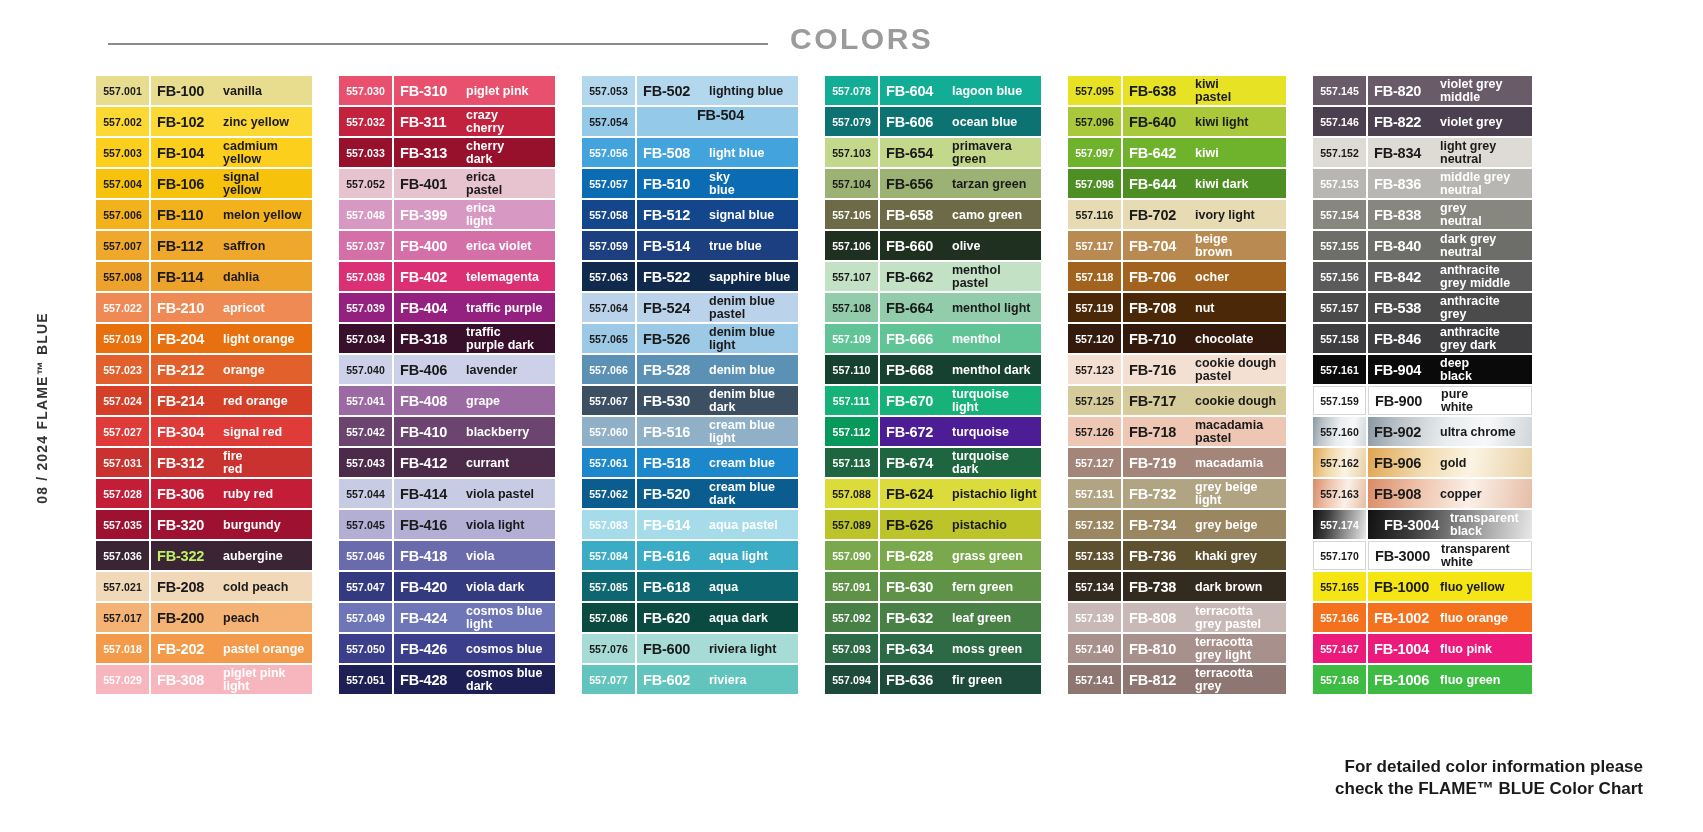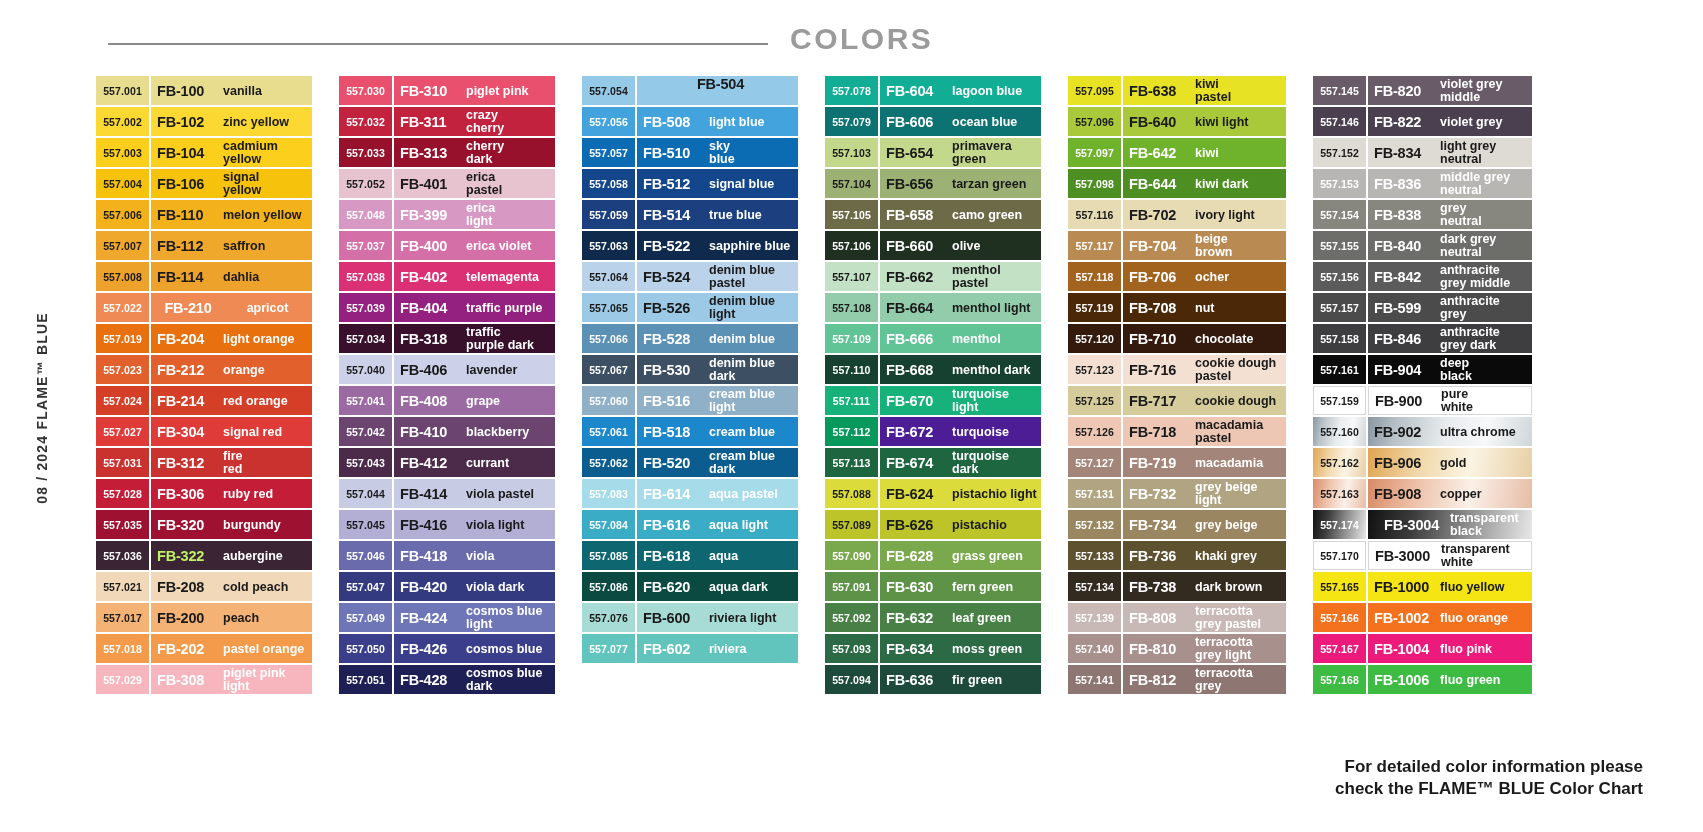--- a/index.html
+++ b/index.html
@@ -175,21 +175,21 @@
           <div class="sw-code" style="background: rgb(237, 162, 44); color: rgb(26, 26, 26);">557.008</div>
           <div class="sw-gap"></div>
           <div class="sw-body" style="background: rgb(237, 162, 44);">
             <div class="sw-fb" style="color: rgb(26, 26, 26);">FB-114</div>
             <div class="sw-name" style="color: rgb(26, 26, 26);">dahlia</div>
           </div>
         </div>
         <div class="swatch">
           <div class="sw-code" style="background: rgb(240, 138, 85); color: rgb(255, 255, 255);">557.022</div>
           <div class="sw-gap"></div>
-          <div class="sw-body" style="background: rgb(240, 138, 85); text-align: center;">
+          <div class="sw-body" style="background: rgb(240, 138, 85);">
             <div class="sw-fb" style="color: rgb(255, 255, 255);">FB-210</div>
             <div class="sw-name" style="color: rgb(255, 255, 255);">apricot</div>
           </div>
         </div>
         <div class="swatch">
           <div class="sw-code" style="background: rgb(233, 112, 14); color: rgb(255, 255, 255);">557.019</div>
           <div class="sw-gap"></div>
           <div class="sw-body" style="background: rgb(233, 112, 14);">
             <div class="sw-fb" style="color: rgb(255, 255, 255);">FB-204</div>
             <div class="sw-name" style="color: rgb(255, 255, 255);">light orange</div>
@@ -450,20 +450,28 @@
           <div class="sw-gap"></div>
           <div class="sw-body" style="background: rgb(30, 31, 85);">
             <div class="sw-fb" style="color: rgb(255, 255, 255);">FB-428</div>
             <div class="sw-name two" style="color: rgb(255, 255, 255);">cosmos blue
 dark</div>
           </div>
         </div>
       </div>
       <div class="col c3">
         <div class="swatch">
+          <div class="sw-code" style="background: rgb(179, 216, 238); color: rgb(26, 26, 26);">557.053</div>
+          <div class="sw-gap"></div>
+          <div class="sw-body" style="background: rgb(179, 216, 238);">
+            <div class="sw-fb" style="color: rgb(26, 26, 26);">FB-502</div>
+            <div class="sw-name" style="color: rgb(26, 26, 26);">lighting blue</div>
+          </div>
+        </div>
+        <div class="swatch">
           <div class="sw-code" style="background: rgb(149, 201, 232); color: rgb(26, 26, 26);">557.054</div>
           <div class="sw-gap"></div>
           <div class="sw-body" style="background: rgb(149, 201, 232); flex-direction: column;">
             <div class="sw-fb" style="color: rgb(26, 26, 26);">FB-504</div>
             <div class="sw-name" style="color: rgb(26, 26, 26);">light blue light</div>
           </div>
         </div>
         <div class="swatch">
           <div class="sw-code" style="background: rgb(66, 163, 221); color: rgb(255, 255, 255);">557.056</div>
           <div class="sw-gap"></div>
@@ -1011,21 +1019,21 @@
           <div class="sw-body" style="background: rgb(91, 91, 91);">
             <div class="sw-fb" style="color: rgb(255, 255, 255);">FB-842</div>
             <div class="sw-name two" style="color: rgb(255, 255, 255);">anthracite
 grey middle</div>
           </div>
         </div>
         <div class="swatch">
           <div class="sw-code" style="background: rgb(75, 75, 76); color: rgb(255, 255, 255);">557.157</div>
           <div class="sw-gap"></div>
           <div class="sw-body" style="background: rgb(75, 75, 76);">
-            <div class="sw-fb" style="color: rgb(255, 255, 255);">FB-599</div>
+            <div class="sw-fb" style="color: rgb(255, 255, 255);">FB-538</div>
             <div class="sw-name two" style="color: rgb(255, 255, 255);">anthracite
 grey</div>
           </div>
         </div>
         <div class="swatch">
           <div class="sw-code" style="background: rgb(62, 62, 64); color: rgb(255, 255, 255);">557.158</div>
           <div class="sw-gap"></div>
           <div class="sw-body" style="background: rgb(62, 62, 64);">
             <div class="sw-fb" style="color: rgb(255, 255, 255);">FB-846</div>
             <div class="sw-name two" style="color: rgb(255, 255, 255);">anthracite

